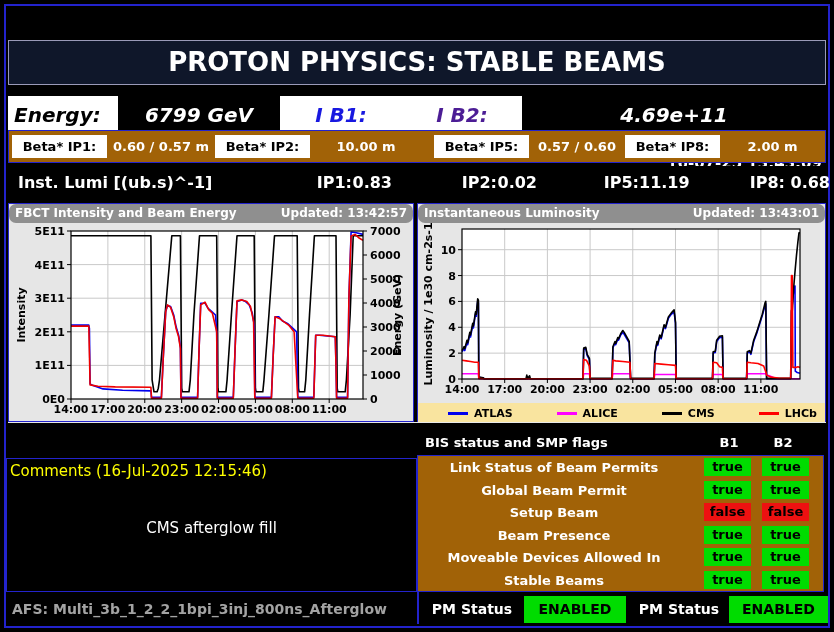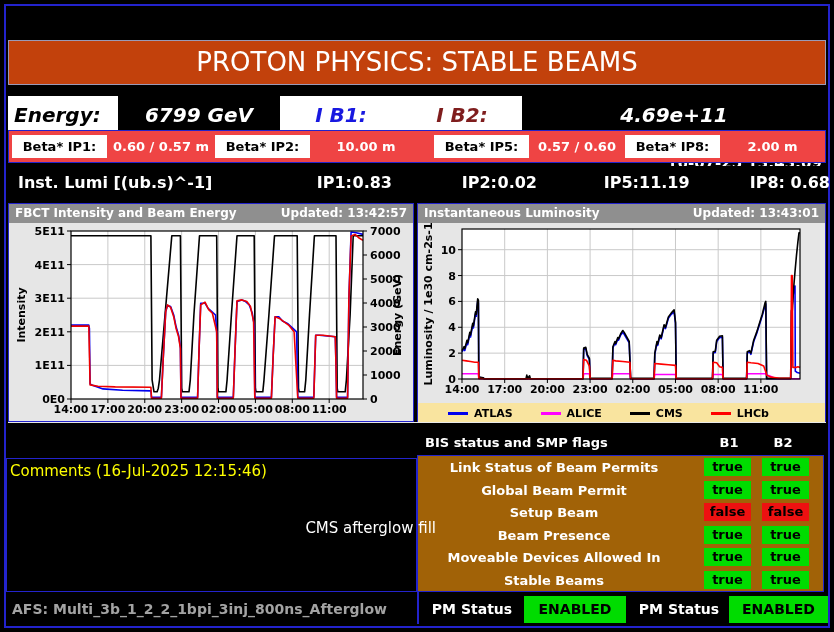--- a/index.html
+++ b/index.html
@@ -7,50 +7,50 @@
          font-family:"DejaVu Sans","Liberation Sans",sans-serif;}
   .frame{position:absolute;inset:4px;border:2px solid #2323cc;pointer-events:none;}
   .abs{position:absolute;}
 
   
   .hdr{left:8px;top:9px;width:818px;height:28px;background:#000;color:#fff;
        font-size:15px;font-weight:bold;line-height:28px;white-space:pre;}
   .hdr span{position:absolute;}
 
   
-  .titlebar{left:8px;top:40px;width:816px;height:43px;background:#c2410c;border:1px solid #9a9ab8;
-            color:#fff;font-size:26px;font-weight:normal;text-align:center;line-height:43px;}
+  .titlebar{left:8px;top:40px;width:816px;height:43px;background:#0f172a;border:1px solid #9a9ab8;
+            color:#fff;font-size:26px;font-weight:bold;text-align:center;line-height:43px;}
 
   
   .energyrow{left:8px;top:96px;width:818px;height:38px;display:flex;font-size:20px;font-weight:bold;line-height:38px;font-style:italic;}
   .energyrow .c{height:38px;text-align:center;}
   .cell-w{background:#fff;color:#000;}
   .cell-b{background:#000;color:#fff;}
   .ib1{color:#1818e0;}
-  .ib2{color:#7f1d1d;}
-
-  
-  .betarow{left:8px;top:130px;width:816px;height:31px;background:#ef4444;border:1px solid #2323cc;
+  .ib2{color:#4c1d95;}
+
+  
+  .betarow{left:8px;top:130px;width:816px;height:31px;background:#a16207;border:1px solid #2323cc;
            display:flex;font-size:13px;font-weight:bold;line-height:31px;color:#fff;}
   .betalabel{background:#fff;color:#000;height:23px;line-height:23px;margin-top:4px;text-align:center;}
   .betaval{text-align:center;}
 
   
   .lumirow{left:8px;top:166px;width:818px;height:34px;background:#000;color:#fff;
            font-size:16px;font-weight:bold;line-height:34px;}
   .lumirow span{position:absolute;text-align:right;}
 
   
   .panel{background:#e6e6e6;border:1px solid #2323cc;}
   .ptitle{height:19px;background:#8f8f8f;color:#fff;font-size:12px;font-weight:bold;line-height:19px;
-          display:flex;justify-content:space-between;padding:0 6px;}
+          display:flex;justify-content:space-between;padding:0 6px;border-radius:7px;}
   .pleft{left:8px;top:203px;width:404px;height:217px;}
   .pright{left:417px;top:203px;width:407px;height:217px;}
   .sepline{left:8px;top:422px;width:818px;height:1px;background:#e8e8e8;}
-  .legendband{height:20px;background:#f9e49f;display:flex;align-items:center;padding-left:30px;gap:28px;
+  .legendband{height:20px;background:#f9e49f;display:flex;align-items:center;padding-left:30px;gap:44px;
               font-size:11px;font-weight:bold;color:#000;}
   .legend-item{display:flex;align-items:center;gap:6px;}
   .legend-line{display:inline-block;width:20px;height:3px;}
 
   
   .bishdr{left:417px;top:431px;width:407px;height:24px;color:#fff;font-size:13px;font-weight:bold;line-height:24px;}
   .bishdr span{position:absolute;}
   .bispanel{left:417px;top:455px;width:405px;height:135px;border:1px solid #2323cc;background:#a16207;
             display:flex;flex-direction:column;}
   .bisrow{position:relative;flex:1;color:#fff;font-size:13px;font-weight:600;}
@@ -58,21 +58,21 @@
   .flag{position:absolute;width:47px;height:18px;line-height:18px;text-align:center;color:#000;
         font-size:13px;font-weight:bold;top:50%;transform:translateY(-50%);}
   .flag.b1{left:286px;}
   .flag.b2{left:344px;}
   .flag.green{background:#00dc00;}
   .flag.red{background:#ee1111;}
 
   
   .comments{left:6px;top:458px;width:409px;height:132px;border:1px solid #2323cc;background:#000;}
   .comments .ctitle{position:absolute;left:3px;top:3px;color:#ffff00;font-size:15px;}
-  .comments .cbody{position:absolute;left:0;top:60px;width:100%;text-align:right;color:#fff;font-size:15px;padding-left:20px;}
+  .comments .cbody{position:absolute;left:0;top:60px;width:100%;text-align:center;color:#fff;font-size:15px;}
 
   
   .footer{left:6px;top:595px;width:822px;height:29px;background:#000;}
   .footer .afs{position:absolute;left:6px;top:0;color:#a3a3a3;font-size:14px;font-weight:bold;line-height:29px;}
   .footer .vdiv{position:absolute;left:411px;top:-3px;width:2px;height:32px;background:#2323cc;}
   .footer .pmlbl{position:absolute;top:0;color:#fff;font-size:14px;font-weight:bold;line-height:29px;text-align:center;}
   .footer .pmbadge{position:absolute;top:1px;height:27px;line-height:27px;background:#00dc00;color:#000;
                    font-size:14px;font-weight:bold;text-align:center;}
   svg text{font-family:"DejaVu Sans","Liberation Sans",sans-serif;}
 </style>

